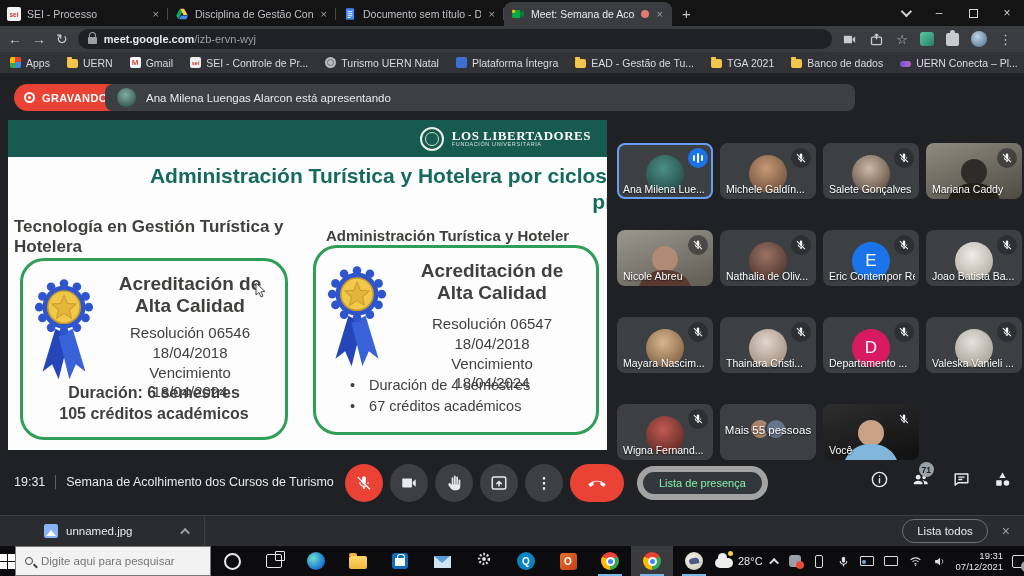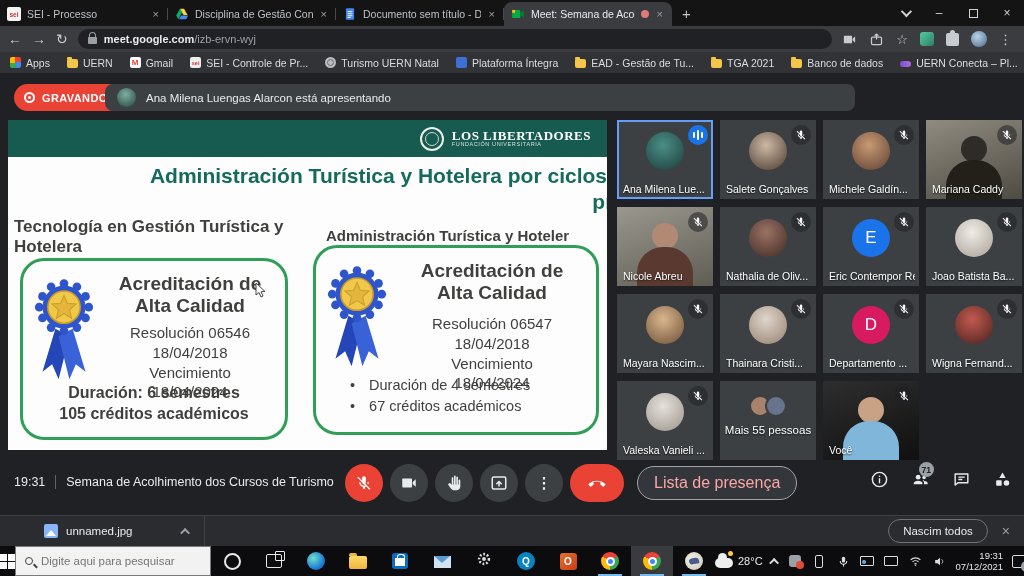--- a/index.html
+++ b/index.html
@@ -93,21 +93,21 @@
   .card.right .clines { top:66px; }
   .cbold { position:absolute; left:0; right:0; bottom:12px; text-align:center; font-weight:bold; font-size:16px; color:#3f3f3d; line-height:1.3; }
   .cbullets { position:absolute; left:34px; bottom:14px; font-size:14.5px; color:#3f3f3d; line-height:1.5; }
   .cbullets .row { display:flex; gap:14px; justify-content:flex-start; }
   .cbullets .b { color:#3f3f3d; }
   .cursor { position:absolute; left:247px; top:162px; width:11px; height:16px; }
 
   
   .grid { position:absolute; left:617px; top:47px; width:403px; display:grid;
           grid-template-columns:repeat(4, 96px); grid-auto-rows:79px; gap:8px 7px; }
-  .tile { position:relative; background:#3c4043; border-radius:0; overflow:hidden; }
+  .tile { position:relative; background:#3c4043; border-radius:8px; overflow:hidden;margin-top:23px; }
   .tile.hl { outline:2px solid #669df6; outline-offset:-2px; }
   .tname { position:absolute; left:6px; bottom:4px; right:4px; color:#fff; font-size:10.5px;
            white-space:nowrap; overflow:hidden; text-shadow:0 1px 2px rgba(0,0,0,.8); }
   .tile.overflow .tname { position:absolute; left:0; right:0; bottom:24px; text-align:center; font-size:11.5px; }
   .av { position:absolute; left:50%; top:12px; transform:translateX(-50%); width:38px; height:38px; border-radius:50%; }
   .avletter { display:flex; align-items:center; justify-content:center; color:#fff; font-size:17px; }
   .micoff { position:absolute; top:5px; right:5px; width:20px; height:20px; border-radius:50%;
             background:rgba(32,33,36,.55); display:flex; align-items:center; justify-content:center; }
   .micoff svg { width:12px; height:12px; }
   .spk { position:absolute; top:5px; right:5px; width:20px; height:20px; border-radius:50%; background:#1a73e8;
@@ -122,22 +122,22 @@
   
   .cbar { position:absolute; left:0; bottom:3px; width:1024px; height:57px; }
   .cleft { position:absolute; left:14px; top:20px; display:flex; align-items:center; gap:10px; color:#e8eaed; font-size:12.5px; }
   .cleft .sep { width:1px; height:14px; background:#5f6368; }
   .btns { position:absolute; left:345px; top:9px; display:flex; align-items:center; gap:7px; }
   .cbtn { width:38px; height:38px; border-radius:50%; background:#3c4043; display:flex; align-items:center; justify-content:center; }
   .cbtn svg { width:18px; height:18px; }
   .cbtn.red { background:#ea4335; }
   .cbtn.wide { width:54px; border-radius:19px; background:#ea4335; }
   .cbtn .dots { color:#e8eaed; font-size:15px; font-weight:bold; letter-spacing:0; }
-  .attbtn { height:34px; margin-left:6px; border:1px solid #a3a3a3; border-radius:17px; background:#33373b;
-            color:#fca5a5; font-size:16px; display:flex; align-items:center; padding:0 16px; }
+  .attbtn { height:34px; margin-left:6px; border:6px solid #a3a3a3; border-radius:17px; background:#33373b;
+            color:#86efac; font-size:11px; display:flex; align-items:center; padding:0 16px; }
   .ricons { position:absolute; right:12px; top:16px; display:flex; align-items:center; gap:21px; }
   .ricons .ric { position:relative; width:20px; height:20px; display:flex; align-items:center; justify-content:center; }
   .ricons svg { width:19px; height:19px; }
   .badge71 { position:absolute; top:-9px; right:-4px; min-width:15px; height:15px; border-radius:8px; background:#9aa0a6;
              color:#202124; font-size:8.5px; font-weight:bold; display:flex; align-items:center; justify-content:center; padding:0 3px; }
 
   
   .dlbar { position:absolute; left:0; top:515px; width:1024px; height:31px; background:#2b2c2f; border-top:1px solid #3f4043;
            display:flex; align-items:center; }
   .dlitem { display:flex; align-items:center; gap:8px; padding:0 14px 0 12px; height:100%;margin-left:32px; }
@@ -446,40 +446,40 @@
         <div class="tile hl">
           <span class="av" style="background:radial-gradient(circle at 45% 35%,#4a8f86,#1d3b3a)"></span>
           <span class="spk">
             <i style="height:6px"></i>
             <i style="height:10px"></i>
             <i style="height:6px"></i>
           </span>
           <span class="tname">Ana Milena Lue...</span>
         </div>
         <div class="tile">
+          <span class="av" style="background:radial-gradient(circle at 45% 35%,#c79a74,#5f4033)"></span>
+          <span class="micoff">
+            <svg viewBox="0 0 24 24" fill="#fff">
+              <path d="M12 13.5c1.4 0 2.5-1.1 2.5-2.5V5.5a2.5 2.5 0 0 0-5 0V11c0 1.4 1.1 2.5 2.5 2.5z"></path>
+              <path d="M16.7 11c0 .5-.1 1-.3 1.5l1.3 1.3c.5-.9.8-1.8.8-2.8h-1.8zM7.3 11H5.5c0 3.1 2.3 5.6 5.2 6.1V20h2.6v-2.9c.6-.1 1.1-.3 1.6-.5l-1.4-1.4c-.4.2-1 .3-1.5.3-2.6 0-4.7-2-4.7-4.5z"></path>
+              <path d="M4.4 3.5 3.1 4.8l16.1 16.1 1.3-1.3z"></path>
+            </svg>
+          </span>
+          <span class="tname">Michele Galdín...</span>
+        </div>
+        <div class="tile">
           <span class="av" style="background:radial-gradient(circle at 45% 35%,#cdb9a4,#4a3a30)"></span>
           <span class="micoff">
             <svg viewBox="0 0 24 24" fill="#fff">
               <path d="M12 13.5c1.4 0 2.5-1.1 2.5-2.5V5.5a2.5 2.5 0 0 0-5 0V11c0 1.4 1.1 2.5 2.5 2.5z"></path>
               <path d="M16.7 11c0 .5-.1 1-.3 1.5l1.3 1.3c.5-.9.8-1.8.8-2.8h-1.8zM7.3 11H5.5c0 3.1 2.3 5.6 5.2 6.1V20h2.6v-2.9c.6-.1 1.1-.3 1.6-.5l-1.4-1.4c-.4.2-1 .3-1.5.3-2.6 0-4.7-2-4.7-4.5z"></path>
               <path d="M4.4 3.5 3.1 4.8l16.1 16.1 1.3-1.3z"></path>
             </svg>
           </span>
           <span class="tname">Salete Gonçalves</span>
-        </div>
-        <div class="tile">
-          <span class="av" style="background:radial-gradient(circle at 45% 35%,#c79a74,#5f4033)"></span>
-          <span class="micoff">
-            <svg viewBox="0 0 24 24" fill="#fff">
-              <path d="M12 13.5c1.4 0 2.5-1.1 2.5-2.5V5.5a2.5 2.5 0 0 0-5 0V11c0 1.4 1.1 2.5 2.5 2.5z"></path>
-              <path d="M16.7 11c0 .5-.1 1-.3 1.5l1.3 1.3c.5-.9.8-1.8.8-2.8h-1.8zM7.3 11H5.5c0 3.1 2.3 5.6 5.2 6.1V20h2.6v-2.9c.6-.1 1.1-.3 1.6-.5l-1.4-1.4c-.4.2-1 .3-1.5.3-2.6 0-4.7-2-4.7-4.5z"></path>
-              <path d="M4.4 3.5 3.1 4.8l16.1 16.1 1.3-1.3z"></path>
-            </svg>
-          </span>
-          <span class="tname">Michele Galdín...</span>
         </div>
         <div class="tile" style="background: linear-gradient(160deg, rgb(143, 139, 128), rgb(78, 75, 67));">
           <span class="sil-head" style="background:#2e2c28"></span>
           <span class="sil-body" style="background:#222019"></span>
           <span class="micoff">
             <svg viewBox="0 0 24 24" fill="#fff">
               <path d="M12 13.5c1.4 0 2.5-1.1 2.5-2.5V5.5a2.5 2.5 0 0 0-5 0V11c0 1.4 1.1 2.5 2.5 2.5z"></path>
               <path d="M16.7 11c0 .5-.1 1-.3 1.5l1.3 1.3c.5-.9.8-1.8.8-2.8h-1.8zM7.3 11H5.5c0 3.1 2.3 5.6 5.2 6.1V20h2.6v-2.9c.6-.1 1.1-.3 1.6-.5l-1.4-1.4c-.4.2-1 .3-1.5.3-2.6 0-4.7-2-4.7-4.5z"></path>
               <path d="M4.4 3.5 3.1 4.8l16.1 16.1 1.3-1.3z"></path>
             </svg>
@@ -558,40 +558,40 @@
           <span class="micoff">
             <svg viewBox="0 0 24 24" fill="#fff">
               <path d="M12 13.5c1.4 0 2.5-1.1 2.5-2.5V5.5a2.5 2.5 0 0 0-5 0V11c0 1.4 1.1 2.5 2.5 2.5z"></path>
               <path d="M16.7 11c0 .5-.1 1-.3 1.5l1.3 1.3c.5-.9.8-1.8.8-2.8h-1.8zM7.3 11H5.5c0 3.1 2.3 5.6 5.2 6.1V20h2.6v-2.9c.6-.1 1.1-.3 1.6-.5l-1.4-1.4c-.4.2-1 .3-1.5.3-2.6 0-4.7-2-4.7-4.5z"></path>
               <path d="M4.4 3.5 3.1 4.8l16.1 16.1 1.3-1.3z"></path>
             </svg>
           </span>
           <span class="tname">Departamento ...</span>
         </div>
         <div class="tile">
+          <span class="av" style="background:radial-gradient(circle at 45% 35%,#e6e2dc,#999288)"></span>
+          <span class="micoff">
+            <svg viewBox="0 0 24 24" fill="#fff">
+              <path d="M12 13.5c1.4 0 2.5-1.1 2.5-2.5V5.5a2.5 2.5 0 0 0-5 0V11c0 1.4 1.1 2.5 2.5 2.5z"></path>
+              <path d="M16.7 11c0 .5-.1 1-.3 1.5l1.3 1.3c.5-.9.8-1.8.8-2.8h-1.8zM7.3 11H5.5c0 3.1 2.3 5.6 5.2 6.1V20h2.6v-2.9c.6-.1 1.1-.3 1.6-.5l-1.4-1.4c-.4.2-1 .3-1.5.3-2.6 0-4.7-2-4.7-4.5z"></path>
+              <path d="M4.4 3.5 3.1 4.8l16.1 16.1 1.3-1.3z"></path>
+            </svg>
+          </span>
+          <span class="tname">Valeska Vanieli ...</span>
+        </div>
+        <div class="tile">
           <span class="av" style="background:radial-gradient(circle at 45% 35%,#c25a50,#48211d)"></span>
           <span class="micoff">
             <svg viewBox="0 0 24 24" fill="#fff">
               <path d="M12 13.5c1.4 0 2.5-1.1 2.5-2.5V5.5a2.5 2.5 0 0 0-5 0V11c0 1.4 1.1 2.5 2.5 2.5z"></path>
               <path d="M16.7 11c0 .5-.1 1-.3 1.5l1.3 1.3c.5-.9.8-1.8.8-2.8h-1.8zM7.3 11H5.5c0 3.1 2.3 5.6 5.2 6.1V20h2.6v-2.9c.6-.1 1.1-.3 1.6-.5l-1.4-1.4c-.4.2-1 .3-1.5.3-2.6 0-4.7-2-4.7-4.5z"></path>
               <path d="M4.4 3.5 3.1 4.8l16.1 16.1 1.3-1.3z"></path>
             </svg>
           </span>
           <span class="tname">Wigna Fernand...</span>
-        </div>
-        <div class="tile">
-          <span class="av" style="background:radial-gradient(circle at 45% 35%,#e6e2dc,#999288)"></span>
-          <span class="micoff">
-            <svg viewBox="0 0 24 24" fill="#fff">
-              <path d="M12 13.5c1.4 0 2.5-1.1 2.5-2.5V5.5a2.5 2.5 0 0 0-5 0V11c0 1.4 1.1 2.5 2.5 2.5z"></path>
-              <path d="M16.7 11c0 .5-.1 1-.3 1.5l1.3 1.3c.5-.9.8-1.8.8-2.8h-1.8zM7.3 11H5.5c0 3.1 2.3 5.6 5.2 6.1V20h2.6v-2.9c.6-.1 1.1-.3 1.6-.5l-1.4-1.4c-.4.2-1 .3-1.5.3-2.6 0-4.7-2-4.7-4.5z"></path>
-              <path d="M4.4 3.5 3.1 4.8l16.1 16.1 1.3-1.3z"></path>
-            </svg>
-          </span>
-          <span class="tname">Valeska Vanieli ...</span>
         </div>
         <div class="tile overflow">
           <span class="minis">
             <i style="background:#a8826a"></i>
             <i style="background:#67748e"></i>
           </span>
           <span class="tname">Mais 55 pessoas</span>
         </div>
         <div class="tile" style="background: linear-gradient(160deg, rgb(46, 46, 46), rgb(16, 16, 16));">
           <span class="sil-head" style="background:#c9a184"></span>
@@ -695,21 +695,21 @@
   </div>
 
   <div class="dlbar">
     <div class="dlitem">
       <span class="dlico"></span>
       <span class="dlname">unnamed.jpg</span>
       <span class="dlcaret"></span>
     </div>
     <div class="dlsep"></div>
     <div class="dlright">
-      <span class="showall">Nascim todos</span>
+      <span class="showall">Lista todos</span>
       <span class="dlx">×</span>
     </div>
   </div>
 
   <div class="taskbar">
     <div class="tbtn">
       <span class="startgrid">
           <i></i>
           <i></i>
           <i></i>

